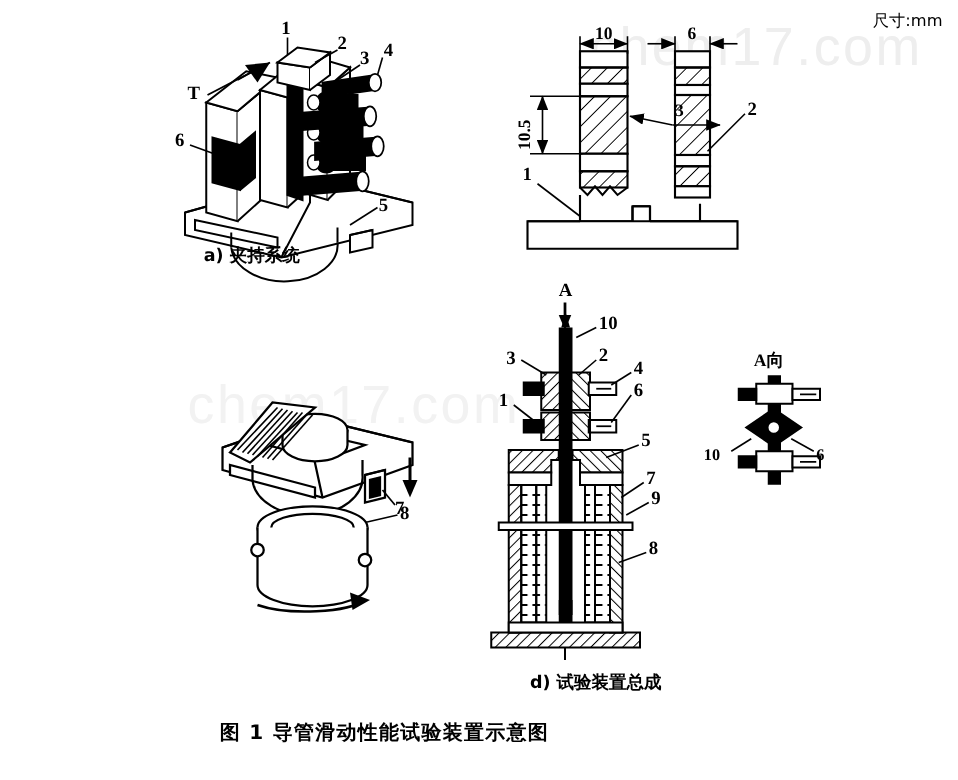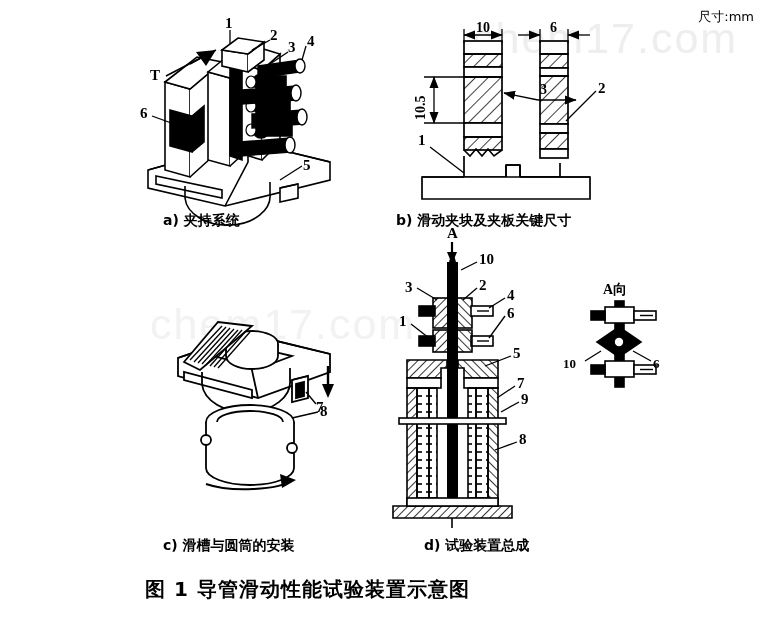--- a/index.html
+++ b/index.html
@@ -31,21 +31,21 @@
     font-size:13px;font-weight:normal;letter-spacing:0px;z-index:6;
   }
   .caption{
     position:absolute;z-index:6;
     font-family:"DejaVu Sans",sans-serif;
     font-size:14px;font-weight:bold;white-space:nowrap;
   }
   .figtitle{
     position:absolute;left:0;top:576px;width:615px;text-align:center;z-index:6;
     font-family:"DejaVu Sans",sans-serif;
-    font-size:20px;font-weight:bold;letter-spacing:1px;
+    font-size:16px;font-weight:bold;letter-spacing:1px;
   }
   .lbl{
     position:absolute;z-index:7;
     font-family:"Liberation Serif","DejaVu Serif",serif;
     font-size:15px;font-weight:bold;line-height:1;
   }
   .lbl-s{font-size:13px;}
   .dim{
     position:absolute;z-index:7;
     font-family:"Liberation Serif","DejaVu Serif",serif;
@@ -152,21 +152,21 @@
 
     <div class="lbl" style="left:95px;top:-4px;">1</div>
     <div class="lbl" style="left:140px;top:8px;">2</div>
     <div class="lbl" style="left:158px;top:20px;">3</div>
     <div class="lbl" style="left:177px;top:14px;">4</div>
     <div class="lbl" style="left:173px;top:138px;">5</div>
     <div class="lbl" style="left:10px;top:86px;">6</div>
     <div class="lbl" style="left:20px;top:48px;">T</div>
   </div>
 
-  <div class="caption" style="left:163px;top:212px;">a)  夹持系统</div>
+  <div class="caption" style="left:163px;top:196px;">a)  夹持系统</div>
 
   <div class="panel" style="left:400px;top:25px;width:220px;height:180px;">
     <svg width="220" height="180" viewBox="0 0 220 180">
       <defs>
         <pattern id="hatchB" width="9" height="9" patternTransform="rotate(45)" patternUnits="userSpaceOnUse">
           <line x1="0" y1="0" x2="0" y2="9" stroke="#000" stroke-width="1.5"></line>
         </pattern>
         <marker id="arrB" markerWidth="9" markerHeight="7" refX="8.5" refY="3.5" orient="auto">
           <path d="M0,0 L9,3.5 L0,7 Z" fill="#000"></path>
         </marker>
@@ -235,21 +235,20 @@
     </svg>
 
     <div class="dim" style="left:76px;top:-4px;">10</div>
     <div class="dim" style="left:150px;top:-4px;">6</div>
     <div class="dim vert" style="left:14px;top:95px;">10.5</div>
     <div class="dim" style="left:140px;top:58px;">3</div>
     <div class="lbl" style="left:18px;top:108px;">1</div>
     <div class="lbl" style="left:198px;top:56px;">2</div>
   </div>
 
-  <div class="caption" style="left:396px;top:212px;">b)  滑动夹块及夹板关键尺寸</div>
 
   <div class="panel" style="left:140px;top:280px;width:220px;height:220px;">
     <svg width="220" height="220" viewBox="0 0 220 220">
       <g stroke="#000" stroke-width="1.8" fill="none" stroke-linejoin="miter">
 
         <path d="M38 78 L38 96 L118 118 L190 92 L190 74 L108 54 Z" fill="#fff"></path>
         <path d="M38 78 L108 54 L190 74"></path>
         <path d="M108 54 L108 72 L118 118"></path>
 
         <path d="M58 72 L92 62 L152 76 L120 88 Z" fill="#fff"></path>
@@ -301,21 +300,20 @@
         <line x1="166" y1="112" x2="176" y2="124"></line>
         <line x1="152" y1="138" x2="178" y2="132"></line>
       </g>
     </svg>
 
     <div class="lbl" style="left:176px;top:120px;">7</div>
 
     <div class="lbl" style="left:180px;top:124px;">8</div>
   </div>
 
-  <div class="caption" style="left:163px;top:537px;">c)  滑槽与圆筒的安装</div>
 
   <div class="panel" style="left:385px;top:240px;width:200px;height:290px;">
     <svg width="200" height="290" viewBox="0 0 200 290">
       <defs>
         <pattern id="hatchD" width="6" height="6" patternTransform="rotate(45)" patternUnits="userSpaceOnUse">
           <line x1="0" y1="0" x2="0" y2="6" stroke="#000" stroke-width="1.6"></line>
         </pattern>
         <pattern id="hatchD2" width="6" height="6" patternTransform="rotate(-45)" patternUnits="userSpaceOnUse">
           <line x1="0" y1="0" x2="0" y2="6" stroke="#000" stroke-width="1.6"></line>
         </pattern>

